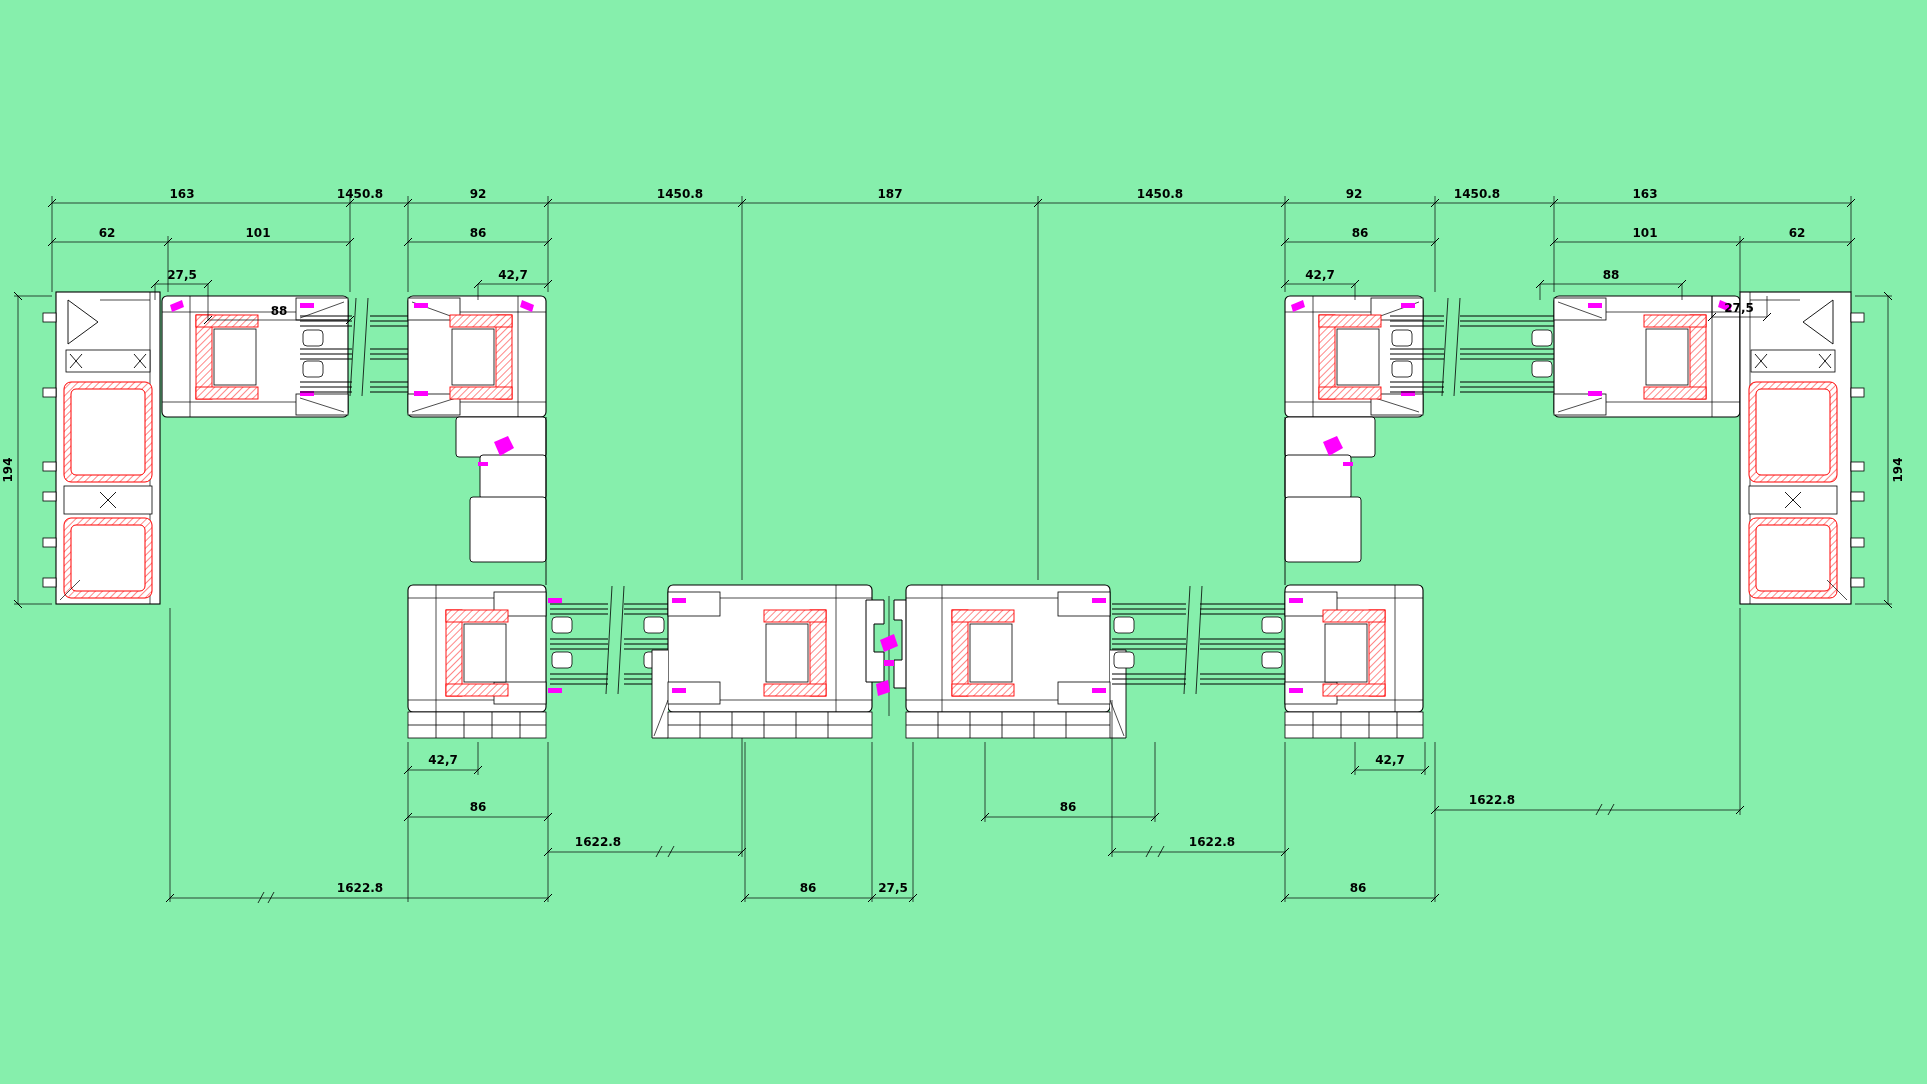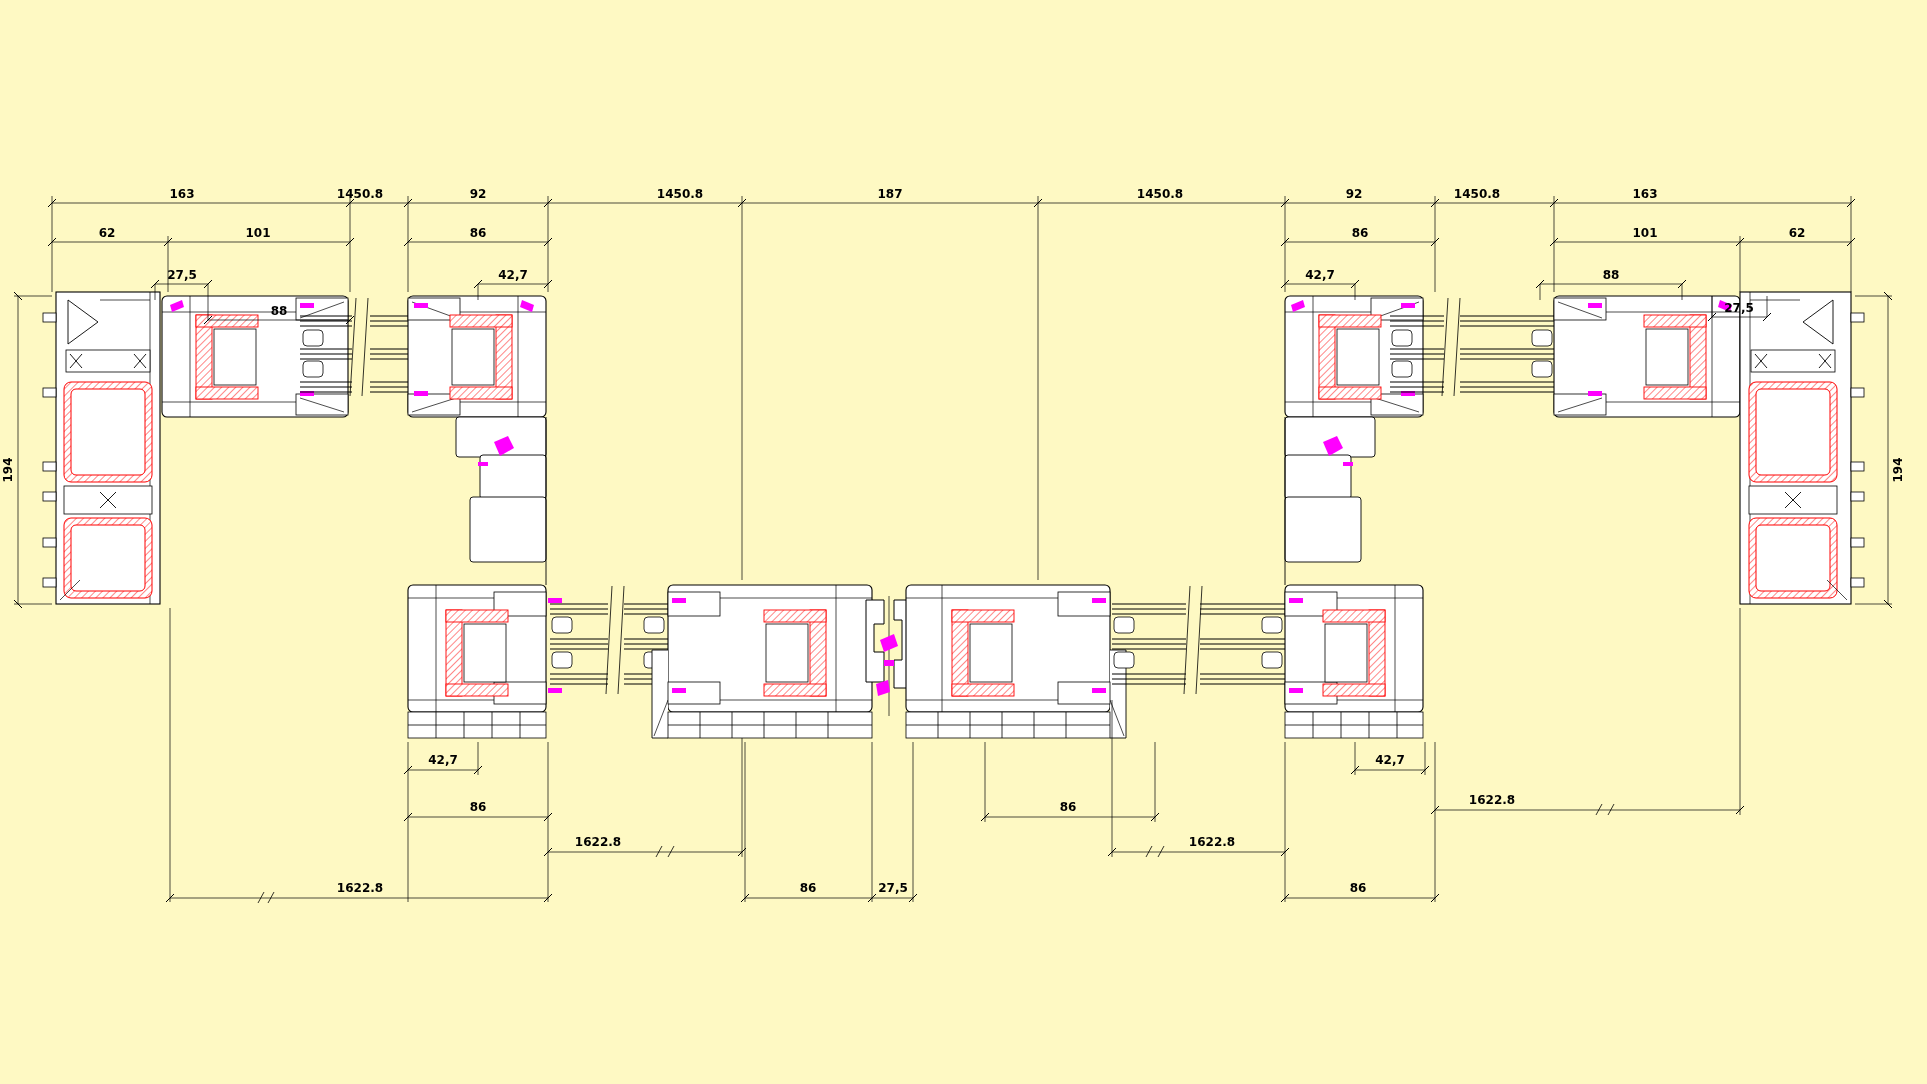--- a/index.html
+++ b/index.html
@@ -1,16 +1,16 @@
 <!DOCTYPE html>
 <html><head>
 <meta charset="utf-8">
 <style>
   html,body{margin:0;padding:0;background:#ffffff;}
-  #canvas{position:relative;width:1927px;height:1084px;background:#fef9c3;overflow:hidden;
+  #canvas{position:relative;width:1927px;height:1084px;background:#86efac;overflow:hidden;
           font-family:"DejaVu Sans", sans-serif;}
   svg{position:absolute;left:0;top:0;}
   text.d{font-family:"DejaVu Sans", sans-serif;font-size:12px;font-weight:bold;fill:#000;text-anchor:middle;}
 </style>
 </head>
 <body>
 
 <div id="canvas">
 <svg width="1927" height="1084" viewBox="0 0 1927 1084">
 <defs>

